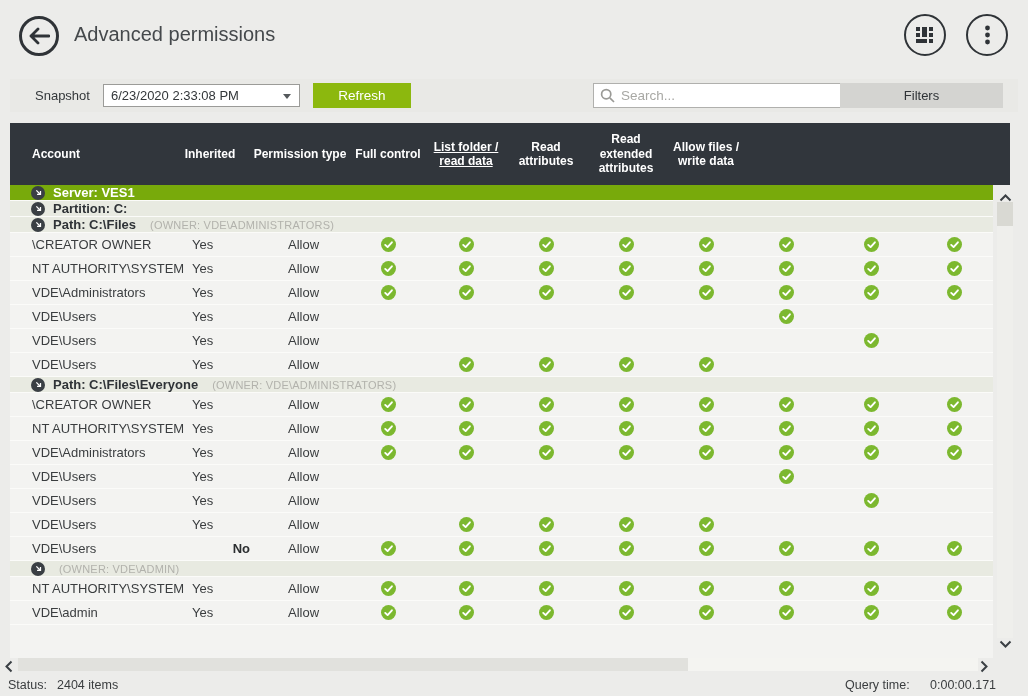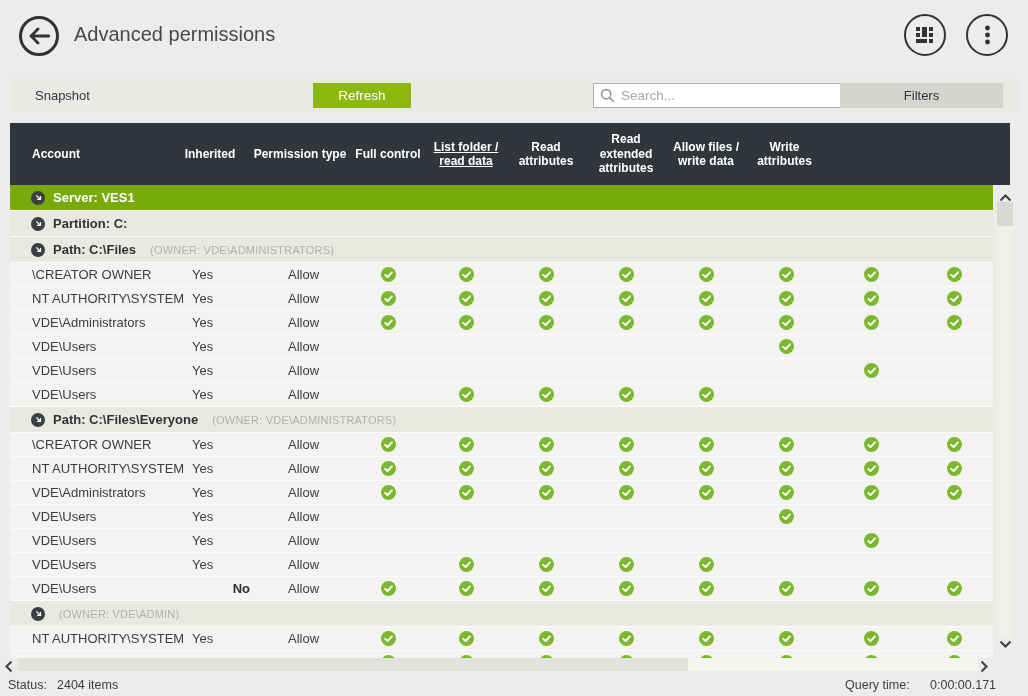--- a/index.html
+++ b/index.html
@@ -41,21 +41,21 @@
   
   .table-header { position:absolute; top:123px; left:10px; width:1000px; height:62px; background:#31363c;
                display:flex; align-items:stretch; }
   .hcell { display:flex; flex-direction:column; justify-content:center; align-items:center;
                color:#fff; font-size:12px; font-weight:700; text-align:center; line-height:1.2;
                padding:0 2px; cursor:pointer; }
   .hcell.c0 { align-items:flex-start; text-align:left; padding-left:22px; }
 
   .table-body { position:absolute; top:185px; left:10px; width:983px; height:473px; overflow:hidden;
                background:#f3f3f1; }
-  .grow { height:26px; display:flex; align-items:center; border-bottom:1px solid #fbfbf9;
+  .grow { height:16px; display:flex; align-items:center; border-bottom:1px solid #fbfbf9;
                background:#e8eae1; cursor:pointer; }
   .grow.server { background:#78aa0b; }
   .grow .expand { width:14px; height:14px; border-radius:50%; background:#3a3f44; margin-left:21px;
                display:flex; align-items:center; justify-content:center; flex:0 0 auto; }
   .grow .glabel { font-size:13px; font-weight:700; color:#2f3337; margin-left:8px; white-space:nowrap; }
   .grow.server .glabel { color:#fff; }
   .grow .gowner { font-size:11px; color:#b2b2ac; margin-left:14px; white-space:nowrap; letter-spacing:.2px; }
 
   .drow { height:24px; display:flex; align-items:center; border-bottom:1px solid #fbfbf9;
                background:#f3f3f1; cursor:default; }
@@ -118,41 +118,44 @@
           <circle cx="3.5" cy="3" r="2.4"></circle>
             <circle cx="3.5" cy="10" r="2.4"></circle>
             <circle cx="3.5" cy="17" r="2.4"></circle>
         </svg>
       </span>
     </div>
   </div>
 
   <div class="toolbar">
     <div class="tb-label">Snapshot</div>
+    <div class="tb-select">
+      <span>6/23/2020 2:33:08 PM</span>
+      <span class="caret"></span>
+    </div>
     <button class="refresh-btn">Refresh</button>
     <div class="search-box">
       <svg width="16" height="16" viewBox="0 0 16 16">
         <circle cx="6.2" cy="6.2" r="4.6" stroke="#9a9a96" stroke-width="1.7" fill="none"></circle>
         <line x1="9.8" y1="9.8" x2="14" y2="14" stroke="#9a9a96" stroke-width="1.7"></line>
       </svg>
       <input type="text" placeholder="Search..." style="">
     </div>
     <button class="filters-btn">Filters</button>
   </div>
 
   <div class="table-header">
       <div class="hcell c0" style="width: 160px;">Account</div>
       <div class="hcell c1" style="width: 80px;">Inherited</div>
       <div class="hcell c2" style="width: 100px;">Permission type</div>
       <div class="hcell c3" style="width: 76px;">Full control</div>
       <div class="hcell c5" style="width: 80px; text-decoration: underline;">List folder / read data</div>
       <div class="hcell c6" style="width: 80px;">Read attributes</div>
       <div class="hcell c7" style="width: 80px;">Read extended attributes</div>
       <div class="hcell c8" style="width: 80px;">Allow files / write data</div>
-      <div class="hcell c10" style="width: 77px;">Write attributes</div>
     </div>
 
   <div class="table-body">
       <div class="grow server">
         <span class="expand">
           <svg width="9" height="9" viewBox="0 0 10 10">
             <path d="M2.6 2.6 L7.2 7.2 M7.2 3.4 V7.2 H3.4" stroke="#fff" stroke-width="1.4" fill="none"></path>
           </svg>
         </span>
         <span class="glabel">Server: VES1</span>

